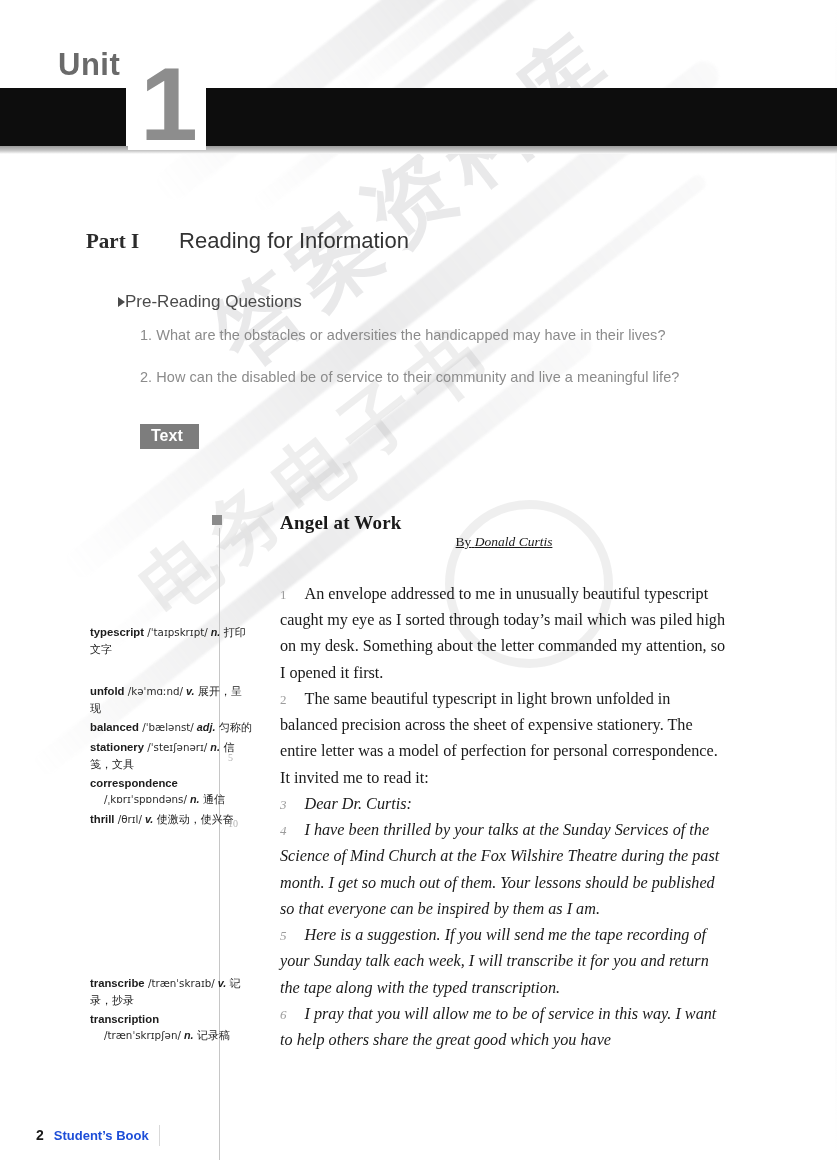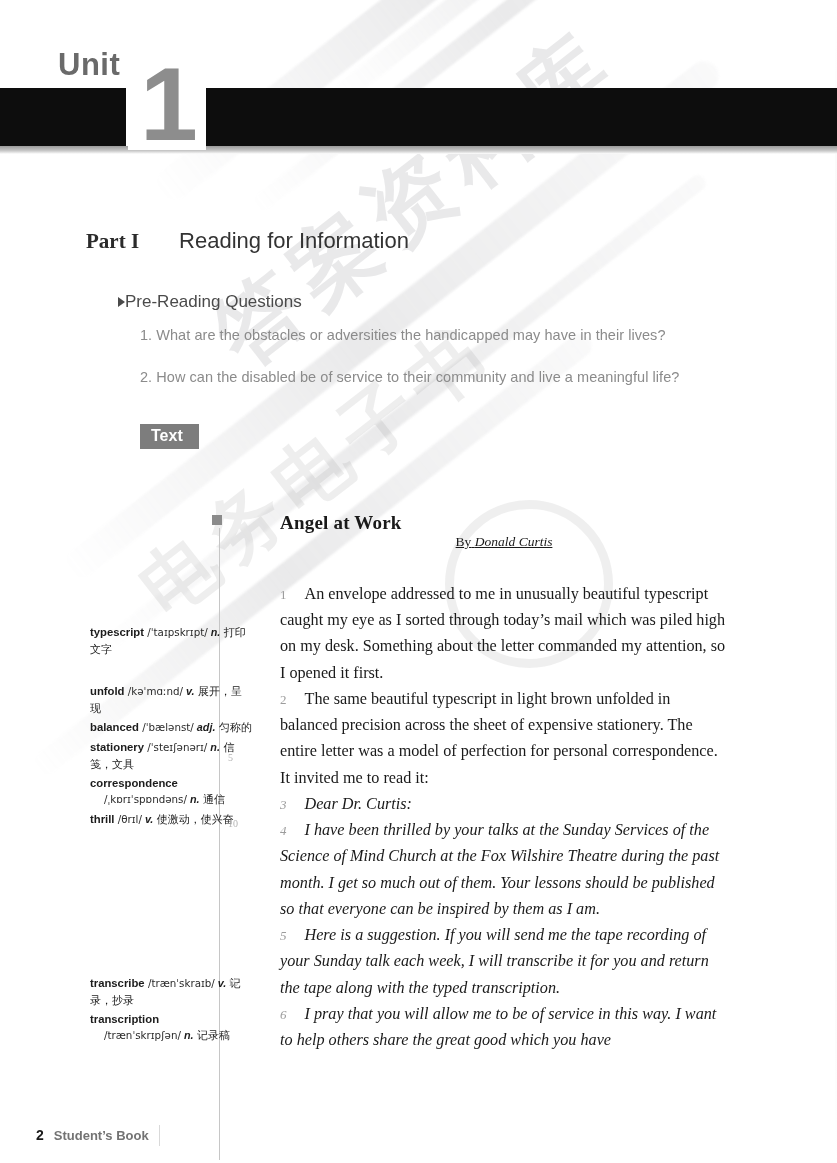--- a/index.html
+++ b/index.html
@@ -317,21 +317,21 @@
   }
   .footer-page {
     font-size: 14px;
     font-weight: bold;
     color: #1a1a1a;
     font-family: "Liberation Sans", sans-serif;
   }
   .footer-label {
     font-size: 13px;
     font-weight: bold;
-    color: #737373;
+    color: #1d4ed8;
     font-family: "Liberation Sans", sans-serif;
   }
   .page-edge {
     position: absolute;
     right: 0;
     top: 0;
     bottom: 0;
     width: 2px;
     background: linear-gradient(180deg,#ffffff 0%, #f0f0f0 50%, #ffffff 100%);
   }

